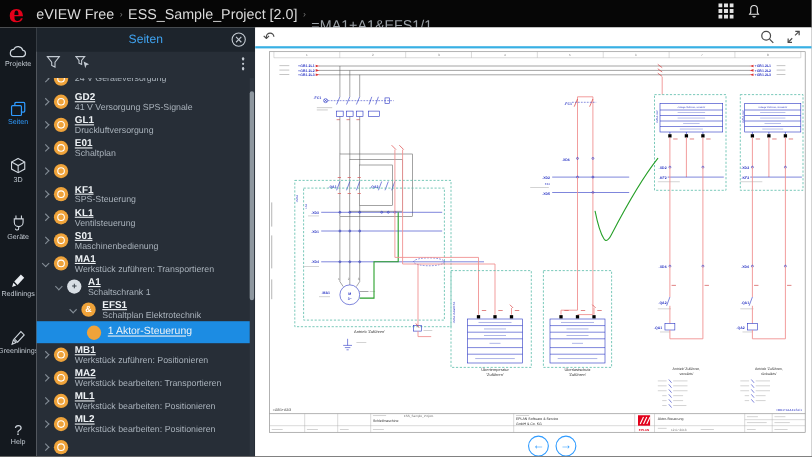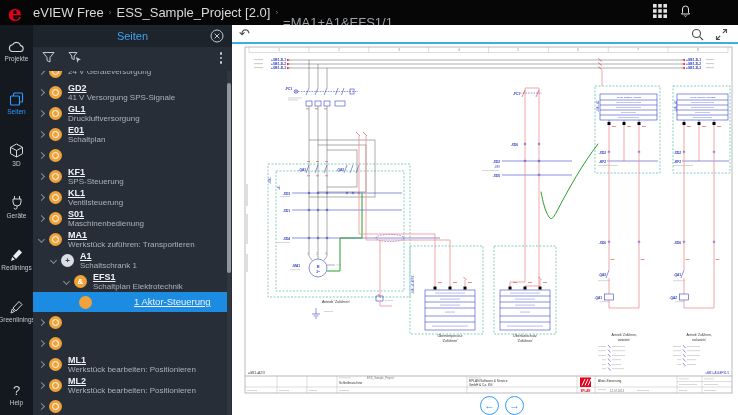--- a/index.html
+++ b/index.html
@@ -23,21 +23,21 @@
   #panel{position:absolute;left:33px;top:25px;width:199px;height:390px;background:#272e37;overflow:hidden;}
   #panel-header{height:22px;background:#1d242c;display:flex;align-items:center;position:relative;}
   #panel-title{flex:1;text-align:center;font-size:11px;color:#3fa3f0;}
   #panel-close{position:absolute;right:8px;top:4px;width:14px;height:14px;}
   #panel-toolbar{height:24px;display:flex;align-items:center;padding-left:9px;gap:13px;position:relative;}
   #kebab{position:absolute;right:10px;top:5px;display:flex;flex-direction:column;gap:2px;}
   #kebab i{width:2.5px;height:2.5px;border-radius:50%;background:#c3cad2;}
   #tree{position:absolute;left:0;top:46px;width:195px;bottom:0;overflow:hidden;}
   .trow{height:21px;display:flex;align-items:center;position:relative;}
   .trow.first{margin-top:-10px;}
-  .lvl0{padding-left:4px;}.lvl1{padding-left:16px;}.lvl2{padding-left:29px;}.lvl3{padding-left:44px;gap:36px;}
+  .lvl0{padding-left:4px;}.lvl1{padding-left:16px;}.lvl2{padding-left:29px;}.lvl3{padding-left:44px;}
   .chev{width:10px;height:10px;position:relative;flex:none;}
   .chev::after{content:"";position:absolute;left:2px;top:2px;width:4px;height:4px;border-right:1.2px solid #848d96;border-bottom:1.2px solid #848d96;transform:rotate(-45deg);}
   .chev.down::after{transform:rotate(45deg);}
   .ticon{width:13px;height:13px;border-radius:50%;flex:none;margin:0 6px 0 2px;display:flex;align-items:center;justify-content:center;
          font-size:8px;font-weight:bold;color:#fff;background:#efa33a;position:relative;}
   .ticon.donut::after{content:"";width:5px;height:5px;border:1.6px solid #fff;border-radius:50%;}
   .ticon.plus{background:#d8dee4;color:#39424b;}
   .ttext{display:flex;flex-direction:column;justify-content:center;min-width:0;}
   .tid{font-size:9px;font-weight:bold;color:#eef2f5;line-height:10px;white-space:nowrap;text-decoration:underline;}
   .tdesc{font-size:8px;color:#a9b2bb;line-height:9px;white-space:nowrap;}
@@ -284,24 +284,32 @@
       </div>
       <div class="trow lvl3 selected">
         <span class="ticon"></span>
         <span class="ttext">
             <span class="tid">1 Aktor-Steuerung</span>
           </span>
       </div>
       <div class="trow lvl0">
         <span class="chev"></span>
         <span class="ticon donut"></span>
-      </div>
-      <div class="trow lvl0">
-        <span class="chev"></span>
-        <span class="ticon donut"></span>
+        <span class="ttext">
+            <span class="tid">MB1</span>
+            <span class="tdesc">Werkstück zuführen: Positionieren</span>
+          </span>
+      </div>
+      <div class="trow lvl0">
+        <span class="chev"></span>
+        <span class="ticon donut"></span>
+        <span class="ttext">
+            <span class="tid">MA2</span>
+            <span class="tdesc">Werkstück bearbeiten: Transportieren</span>
+          </span>
       </div>
       <div class="trow lvl0">
         <span class="chev"></span>
         <span class="ticon donut"></span>
         <span class="ttext">
             <span class="tid">ML1</span>
             <span class="tdesc">Werkstück bearbeiten: Positionieren</span>
           </span>
       </div>
       <div class="trow lvl0">

